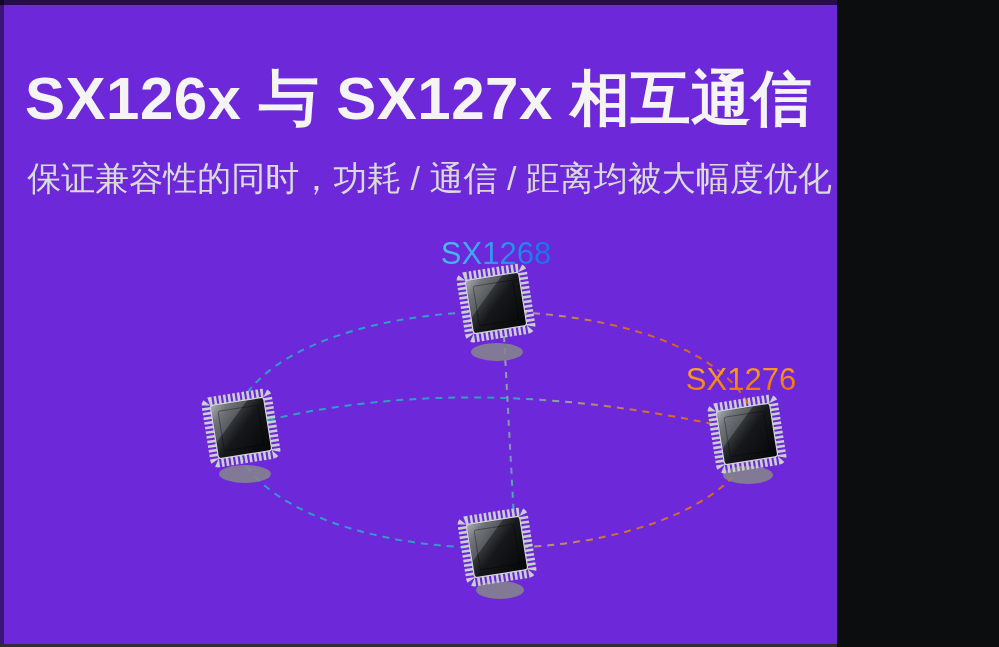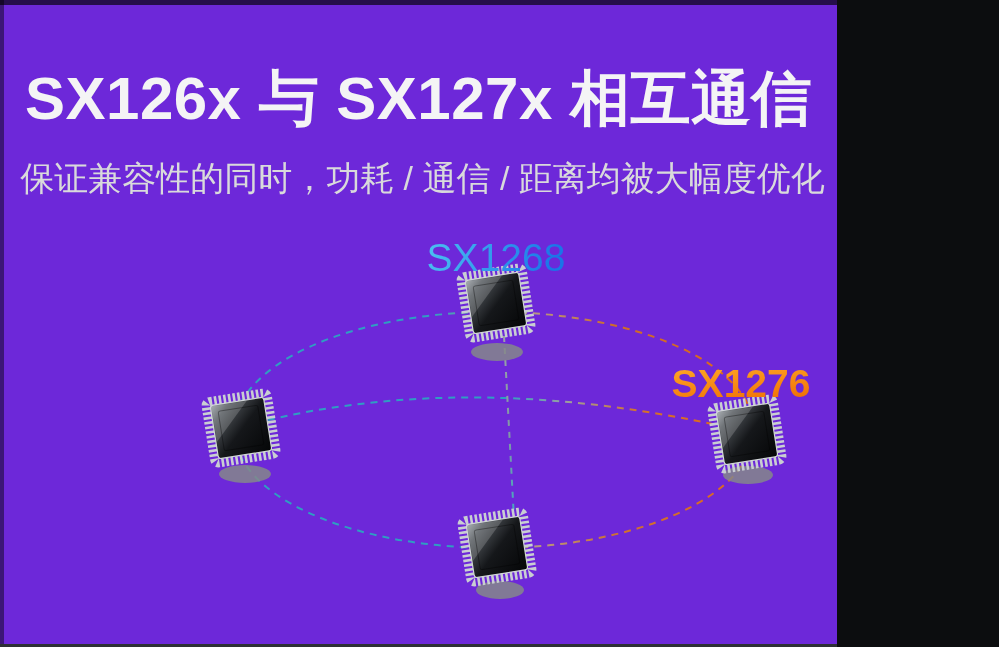--- a/index.html
+++ b/index.html
@@ -26,49 +26,49 @@
     font-size: 60px;
     font-weight: 700;
     letter-spacing: 0.5px;
     color: #f4f4f5;
     line-height: 1.1;
   }
 
   .subtitle {
     position: absolute;
     top: 158px;
-    left: 4px;
+    left: 11px;
     width: 100%;
     text-align: center;
     font-size: 34px;
     font-weight: 400;
     color: #d9dadb;
     line-height: 1.2;
   }
 
   .diagram-svg {
     position: absolute;
     left: 0;
     top: 0;
     width: 999px;
     height: 647px;
   }
 
   .chip-label {
     position: absolute;
     transform: translateX(-50%);
-    font-size: 39px;
+    font-size: 31px;
     font-weight: 500;
     line-height: 1;
     white-space: nowrap;
     letter-spacing: 0px;
     text-align: center;
   }
   .chip-label.blue   { color: #2b9df0; }
-  .chip-label.orange { color: #f9821a; font-weight: bold; }
+  .chip-label.orange { color: #f9821a; }
   @supports (-webkit-background-clip: text) or (background-clip: text) {
     .chip-label.blue {
       background: linear-gradient(105deg, #4cc2f1 0%, #1a75e8 90%);
       -webkit-background-clip: text; background-clip: text;
       color: transparent;
     }
     .chip-label.orange {
       background: linear-gradient(175deg, #ffa826 5%, #ef6d04 95%);
       -webkit-background-clip: text; background-clip: text;
       color: transparent;

